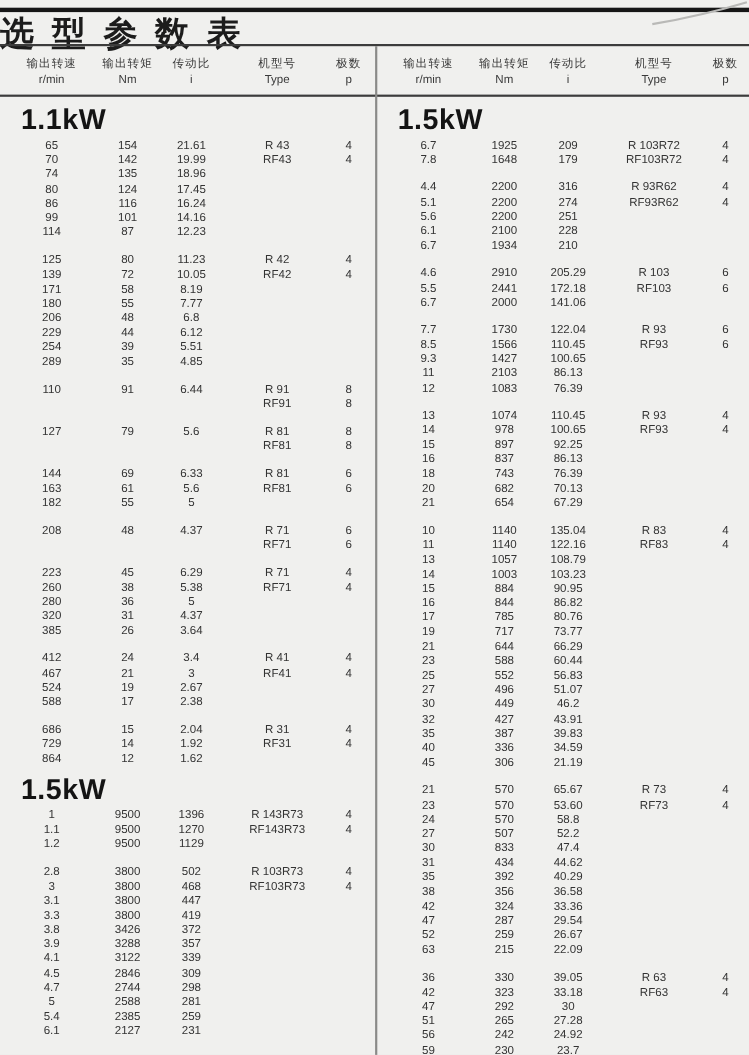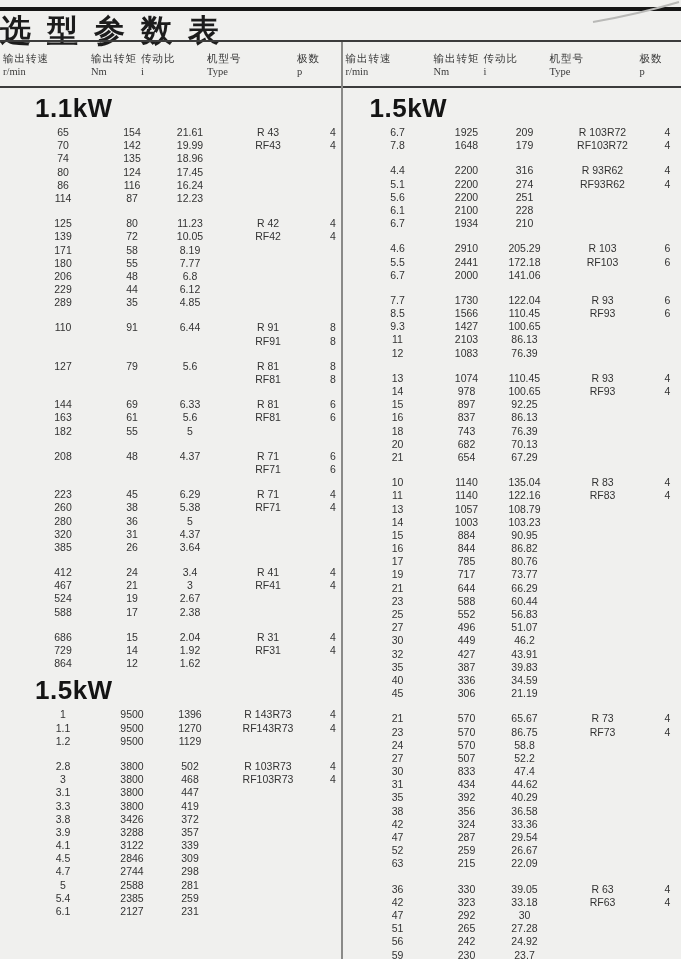--- a/index.html
+++ b/index.html
@@ -46,32 +46,32 @@
     display:flex;
   }
   .header-half{
     width:340px;
     display:grid;
     grid-template-columns:88px 50px 66px 90px 40px;
     padding-left:3px;
   }
   .header-half.right{margin-left:1px;padding-left:6px;}
   .col-head{
-    display:flex;flex-direction:column;justify-content:center;
+    display:flex;flex-direction:column;align-items:center;justify-content:center;
     font-size:10.5px;line-height:14px;color:#3a3a3a;
     letter-spacing:1px;
   }
-  .col-head .unit{letter-spacing:0;font-family:Liberation Serif, serif;}
+  .col-head .unit{letter-spacing:0;}
   .main{
     position:absolute;left:0;top:88px;width:100%;bottom:0;
     display:flex;
   }
   .half{
     width:340px;
-    padding-left:19px;
+    padding-left:3px;
     overflow:hidden;
   }
   .half.right{margin-left:1px;padding-left:6px;}
   .kw-header{
     font-size:26px;font-weight:bold;color:#141414;
     margin:7px 0 5px 16px;
     line-height:26px;
     letter-spacing:0.5px;
   }
   .row{
@@ -185,20 +185,27 @@
           <div class="cell"></div>
         </div>
         <div class="row">
           <div class="cell">86</div>
           <div class="cell">116</div>
           <div class="cell">16.24</div>
           <div class="cell"></div>
           <div class="cell"></div>
         </div>
         <div class="row">
+          <div class="cell">99</div>
+          <div class="cell">101</div>
+          <div class="cell">14.16</div>
+          <div class="cell"></div>
+          <div class="cell"></div>
+        </div>
+        <div class="row">
           <div class="cell">114</div>
           <div class="cell">87</div>
           <div class="cell">12.23</div>
           <div class="cell"></div>
           <div class="cell"></div>
         </div>
         <div class="spacer"></div>
         <div class="row">
           <div class="cell">125</div>
           <div class="cell">80</div>
@@ -231,20 +238,27 @@
           <div class="cell">206</div>
           <div class="cell">48</div>
           <div class="cell">6.8</div>
           <div class="cell"></div>
           <div class="cell"></div>
         </div>
         <div class="row">
           <div class="cell">229</div>
           <div class="cell">44</div>
           <div class="cell">6.12</div>
+          <div class="cell"></div>
+          <div class="cell"></div>
+        </div>
+        <div class="row">
+          <div class="cell">254</div>
+          <div class="cell">39</div>
+          <div class="cell">5.51</div>
           <div class="cell"></div>
           <div class="cell"></div>
         </div>
         <div class="row">
           <div class="cell">289</div>
           <div class="cell">35</div>
           <div class="cell">4.85</div>
           <div class="cell"></div>
           <div class="cell"></div>
         </div>
@@ -794,21 +808,21 @@
         <div class="row">
           <div class="cell">21</div>
           <div class="cell">570</div>
           <div class="cell">65.67</div>
           <div class="cell">R 73</div>
           <div class="cell">4</div>
         </div>
         <div class="row">
           <div class="cell">23</div>
           <div class="cell">570</div>
-          <div class="cell">86.75</div>
+          <div class="cell">53.60</div>
           <div class="cell">RF73</div>
           <div class="cell">4</div>
         </div>
         <div class="row">
           <div class="cell">24</div>
           <div class="cell">570</div>
           <div class="cell">58.8</div>
           <div class="cell"></div>
           <div class="cell"></div>
         </div>

